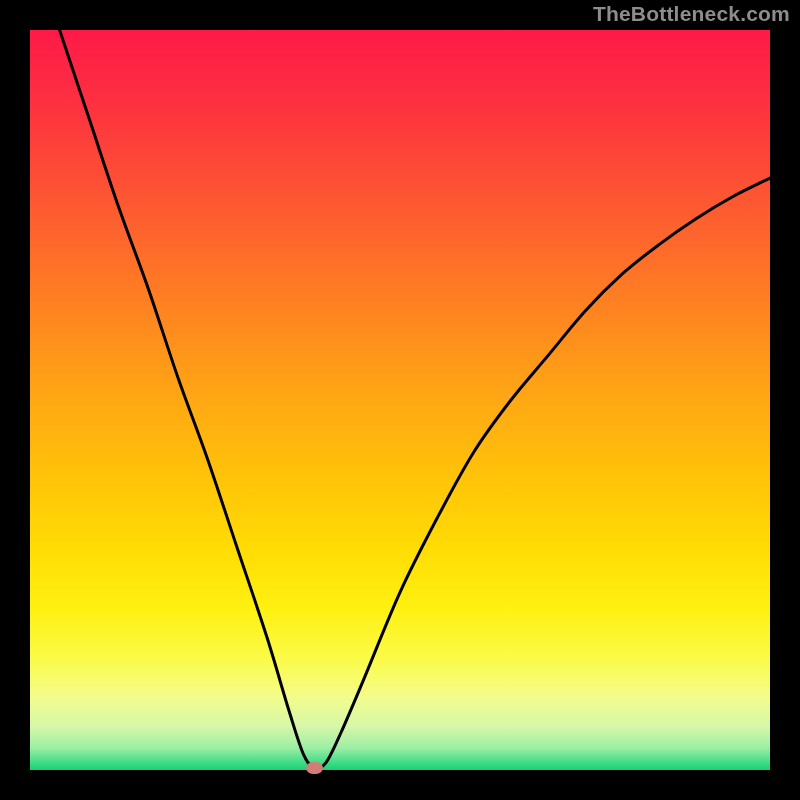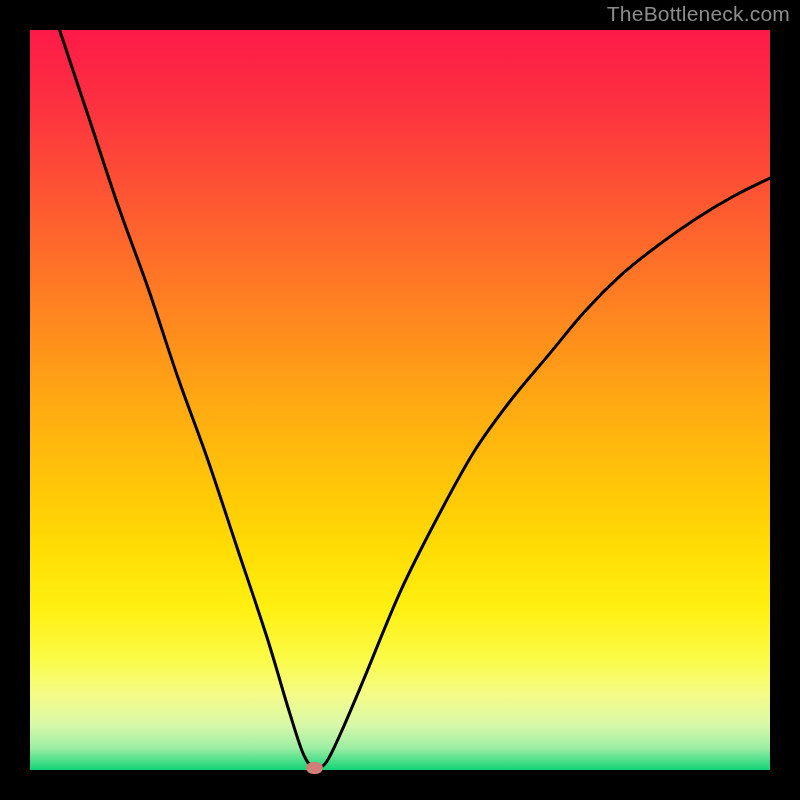--- a/index.html
+++ b/index.html
@@ -24,20 +24,21 @@
     height: 740px;
   }
   .watermark {
     position: absolute;
     top: 2px;
     right: 10px;
     font-family: Arial, Helvetica, sans-serif;
     font-size: 21px;
     color: #8d8d8d;
     letter-spacing: 0.2px;
+    font-weight: bold;
   }
   .curve {
     position: absolute;
     left: 30px;
     top: 30px;
     width: 740px;
     height: 740px;
     pointer-events: none;
   }
   .marker {

